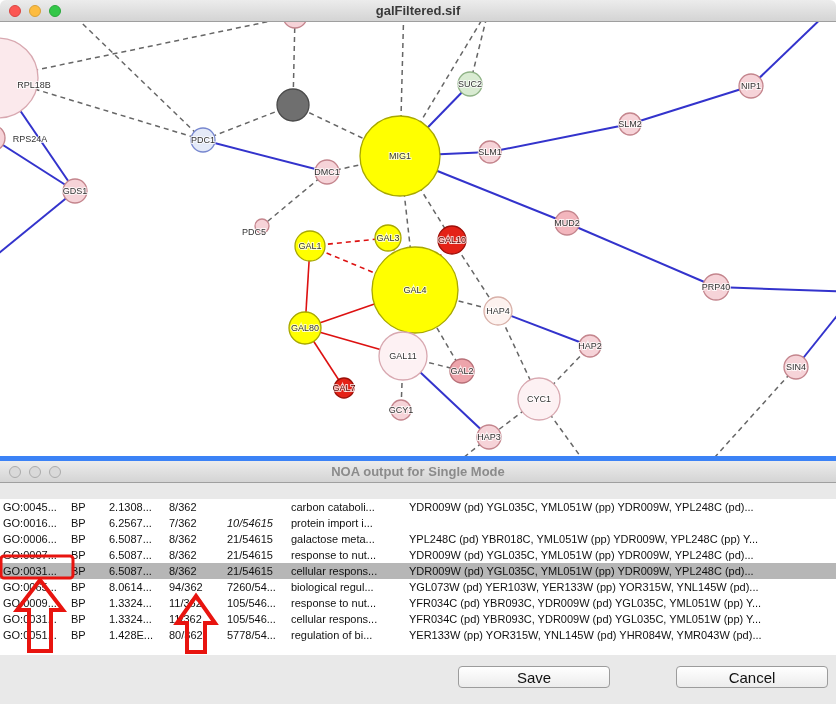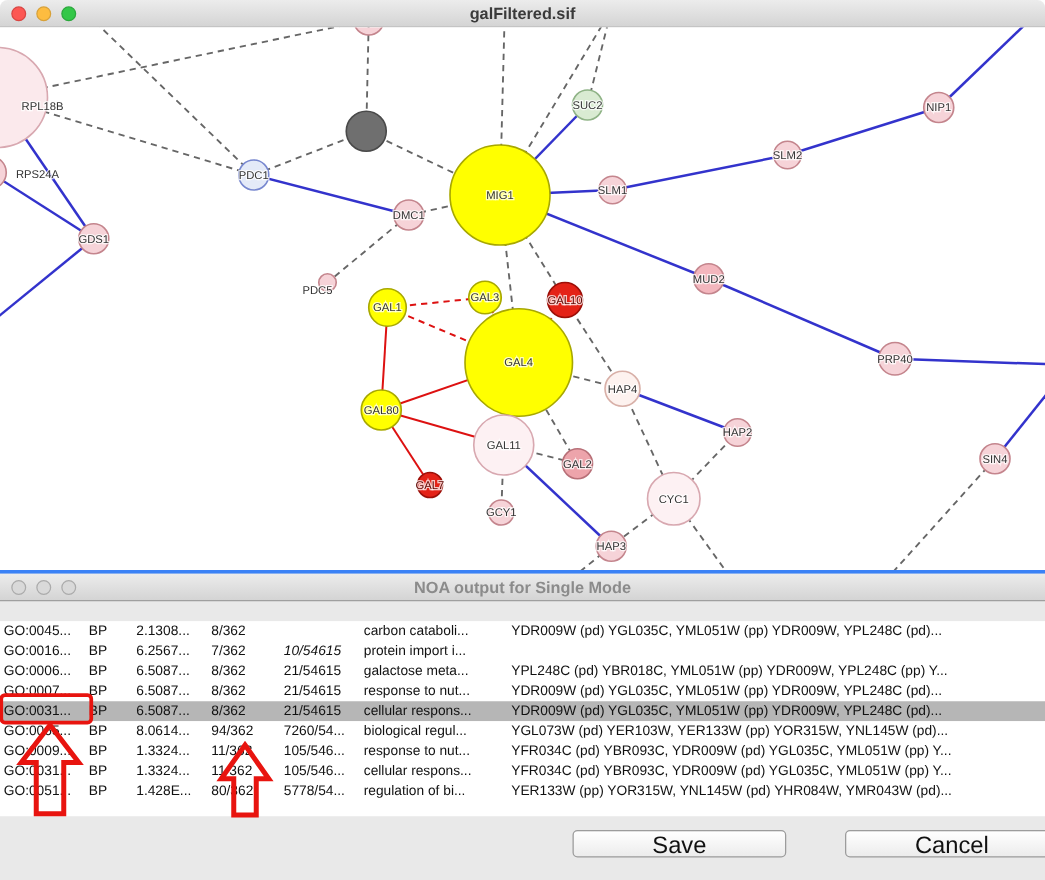--- a/index.html
+++ b/index.html
@@ -19,37 +19,37 @@
   .light.yellow{background:#fdbc40;border:1px solid #d8a138;}
   .light.green{background:#33c748;border:1px solid #2aa83c;}
   .light.dim{background:#d9d9d9;border:1px solid #ababab;}
   
   .graph-win{position:absolute;top:0;left:0;width:836px;height:412px;}
   .graph-win .titlebar{top:0;border-radius:6px 6px 0 0;}
   #graph{position:absolute;top:22px;left:0;background:#ffffff;}
   .nlabel{font:9px "Liberation Sans",sans-serif;paint-order:stroke;stroke:rgba(255,255,255,0.75);stroke-width:2px;}
   
   .noa-win{position:absolute;top:456px;left:0;width:836px;height:248px;
-           background:#e9e9e9;border-top:3px solid #3b82f6;box-sizing:border-box;}
+           background:#e9e9e9;border-top:5px solid #3b82f6;box-sizing:border-box;}
   .noa-win .titlebar{top:0;}
   .table-head{position:absolute;top:22px;left:0;width:836px;height:16px;display:flex;
               background:linear-gradient(#fdfdfd,#e2e2e2);
               border-bottom:1px solid #b9b9b9;box-sizing:border-box;}
   .th{font-size:11px;color:#222;text-align:center;line-height:15px;
       border-right:1px solid #c6c6c6;box-sizing:border-box;overflow:hidden;white-space:nowrap;}
   .table-body{position:absolute;top:38px;left:0;width:836px;height:156px;background:#fff;overflow:hidden;}
   .tr{display:flex;height:16px;background:#fff;}
   .tr.sel{background:#b6b6b6;}
   .td{font-size:11px;color:#111;line-height:16px;padding-left:3px;
       box-sizing:border-box;overflow:hidden;white-space:nowrap;}
   
-  .btn{position:absolute;top:205px;height:22px;width:171px;
+  .btn{position:absolute;top:205px;height:22px;width:152px;
        background:linear-gradient(#ffffff,#ececec);
        border:1px solid #9c9c9c;border-radius:4px;
-       font-family:"Liberation Sans",sans-serif;font-size:19px;color:#111;}
+       font-family:"Liberation Sans",sans-serif;font-size:15px;color:#111;}
   .btn.save{left:458px;}
   .btn.cancel{left:676px;}
   
   .overlay{position:absolute;top:0;left:0;pointer-events:none;}
 </style>
 </head>
 <body>
 
 <div class="screen">
 

